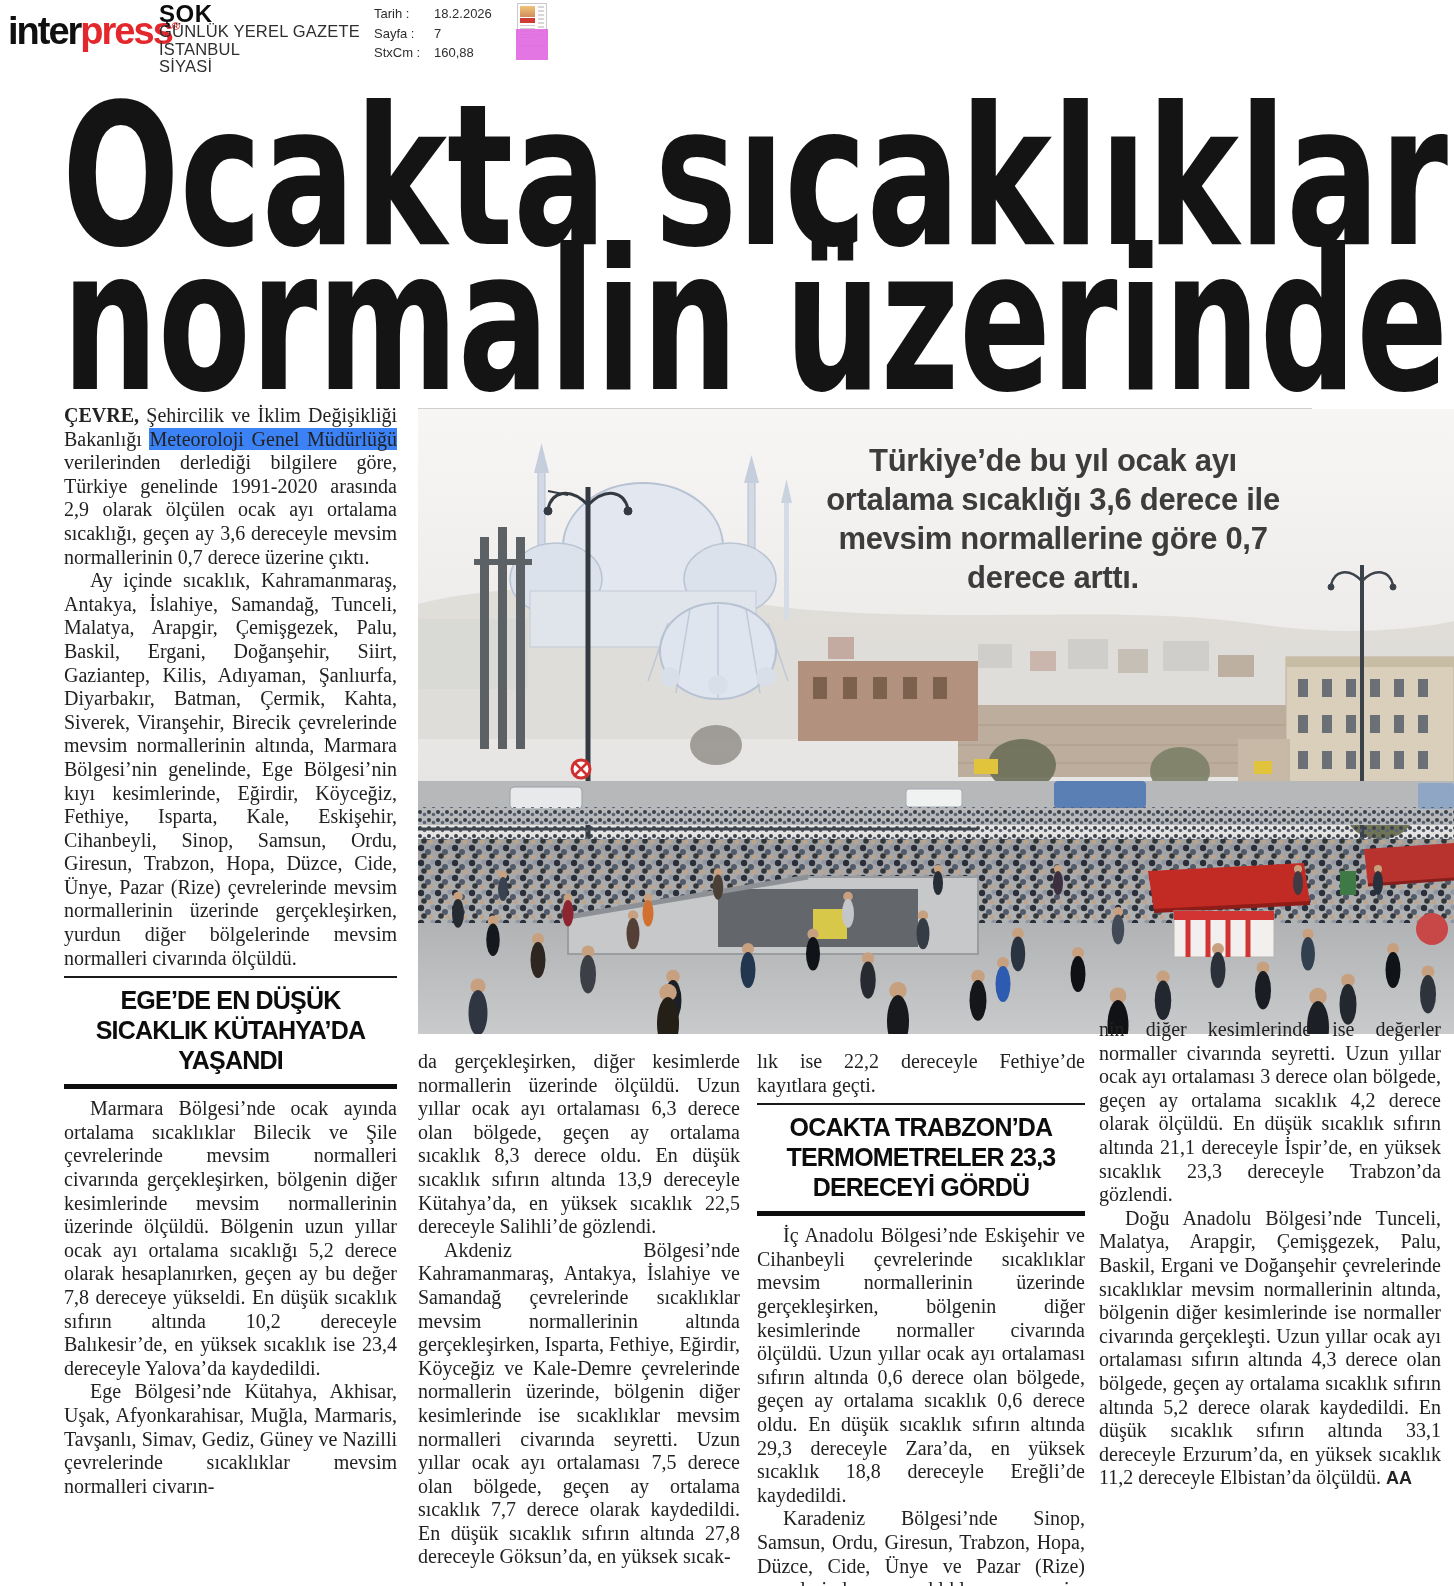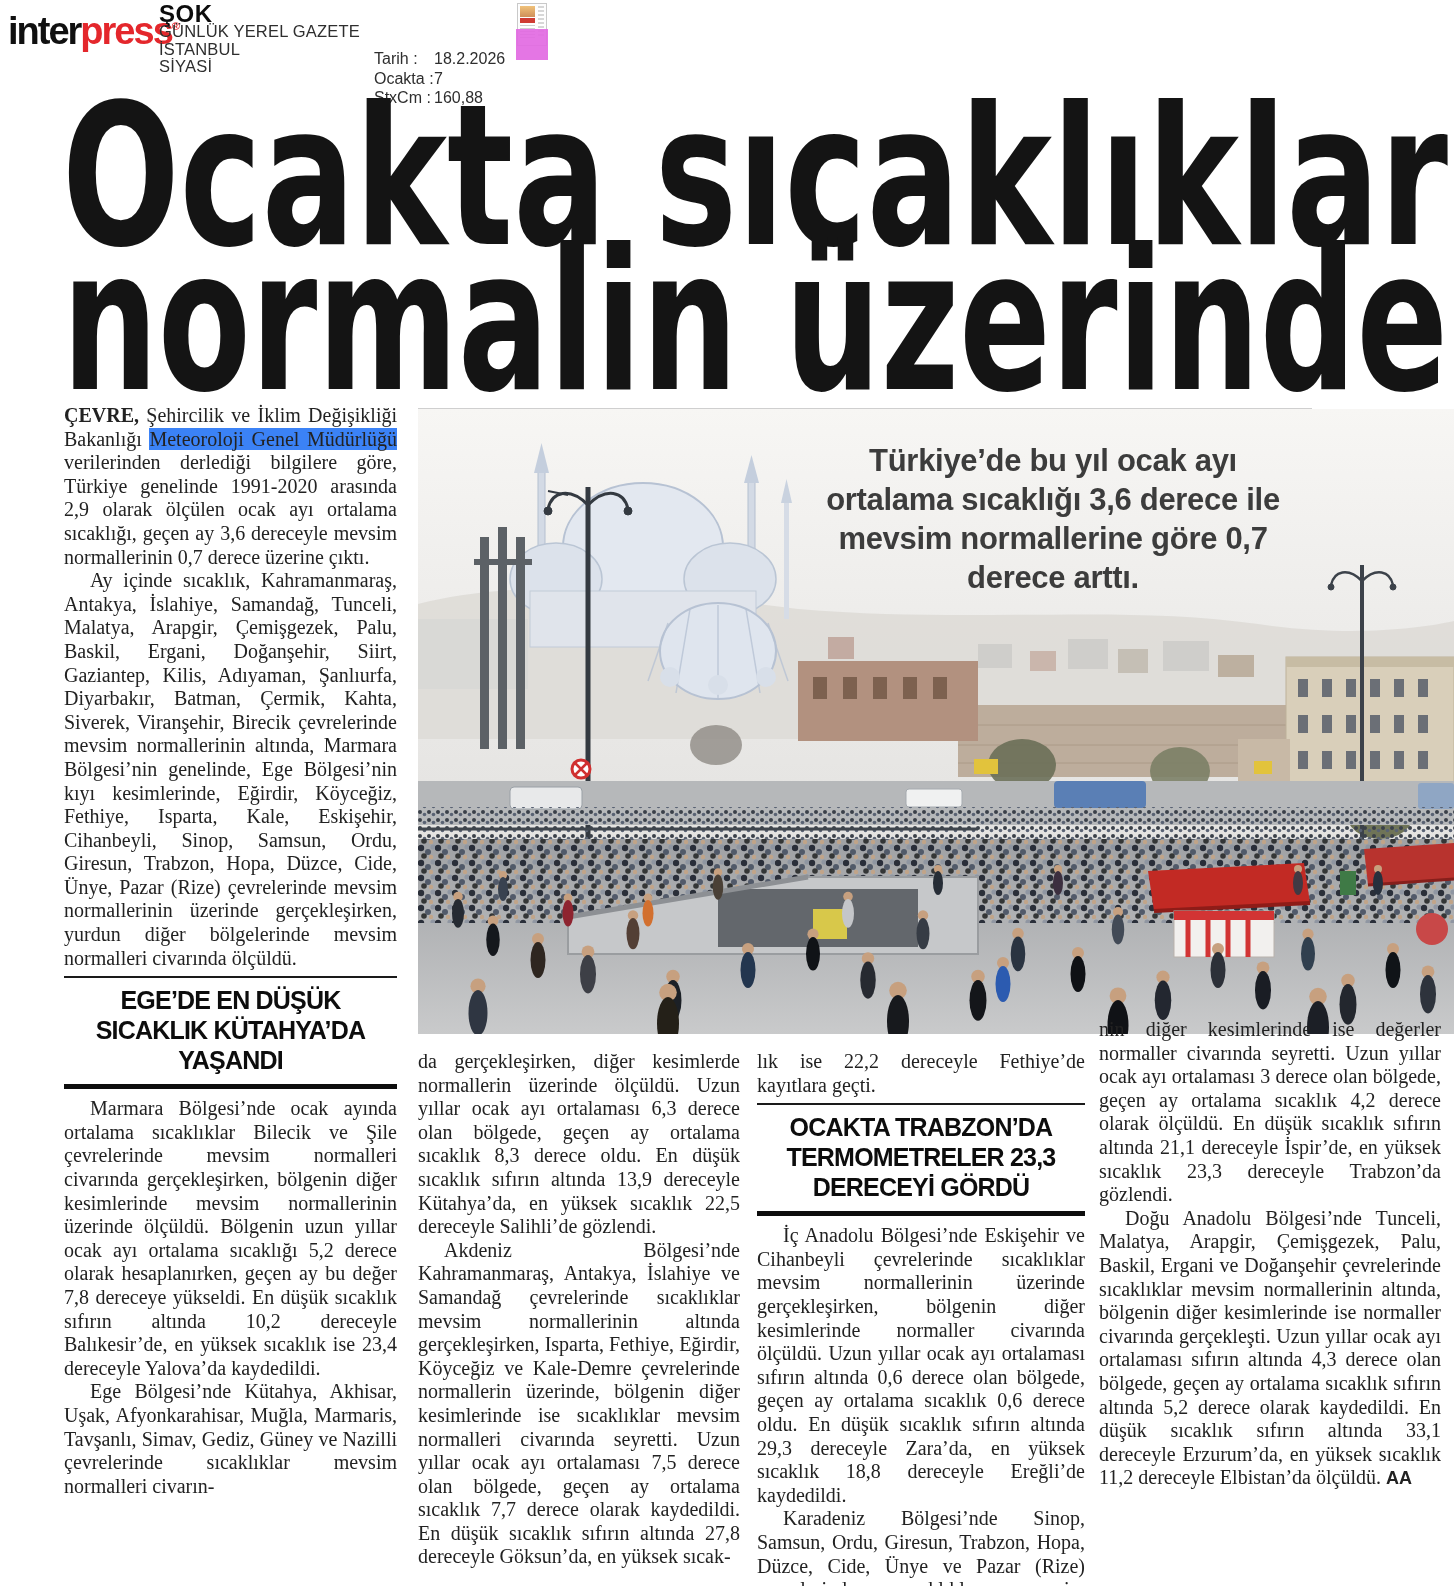--- a/index.html
+++ b/index.html
@@ -12,21 +12,21 @@
   .hdr-logo { position:absolute; left:8px; top:6px; font-family:"Liberation Sans", sans-serif;
     font-weight:bold; font-size:38px; letter-spacing:-2px; color:#101010; line-height:40px;text-align:right; }
   .hdr-logo .press { color:#e4272c; }
   .hdr-logo .reg { font-size:11px; letter-spacing:0; vertical-align:super; color:#e4272c; }
 
   .hdr-pub { position:absolute; left:159px; top:4px; font-family:"Liberation Sans", sans-serif;
     font-size:16.5px; color:#2e2e2e; line-height:17.5px; letter-spacing:0.2px; }
   .hdr-pub .pub-name { font-size:24px; font-weight:bold; line-height:19px; letter-spacing:0.5px; color:#0c0c0c; }
 
   .hdr-meta { position:absolute; left:374px; top:4px; font-family:"Liberation Sans", sans-serif;
-    font-size:16px; color:#2e2e2e; line-height:19.5px;margin-top:45px; }
+    font-size:13px; color:#2e2e2e; line-height:19.5px; }
   .hdr-meta .row { display:flex; }
   .hdr-meta .lbl { width:60px; }
 
   .thumb { position:absolute; left:516px; top:3px; width:32px; height:57px; }
   .thumb-page { position:absolute; left:1px; top:0; width:28px; height:41px; background:#fdfdfd; border:1px solid #c9c9c9; }
   .thumb-img  { position:absolute; left:2px; top:2px; width:15px; height:11px; background:linear-gradient(#f0c27a,#cf8f5a); }
   .thumb-red  { position:absolute; left:2px; top:14px; width:15px; height:5px; background:#cf3b33; }
   .thumb-col  { position:absolute; right:2px; top:2px; width:6px; height:32px; background:repeating-linear-gradient(#d7d7d7 0 2px,#ffffff 2px 4px); }
   .thumb-lines{ position:absolute; left:2px; top:21px; width:15px; height:14px; background:repeating-linear-gradient(#cfcfcf 0 1px,#ffffff 1px 3px); }
   .thumb-mark { position:absolute; left:0; bottom:0; width:32px; height:31px; background:#e26ae2; opacity:.92; }
@@ -73,21 +73,21 @@
     <div>İSTANBUL</div>
     <div>SİYASİ</div>
   </div>
 
   <div class="hdr-meta">
     <div class="row">
       <span class="lbl">Tarih :</span>
       <span>18.2.2026</span>
     </div>
     <div class="row">
-      <span class="lbl">Ocakta :</span>
+      <span class="lbl">Sayfa :</span>
       <span>7</span>
     </div>
     <div class="row">
       <span class="lbl">StxCm :</span>
       <span>160,88</span>
     </div>
   </div>
 
   <div class="thumb">
     <div class="thumb-page">

